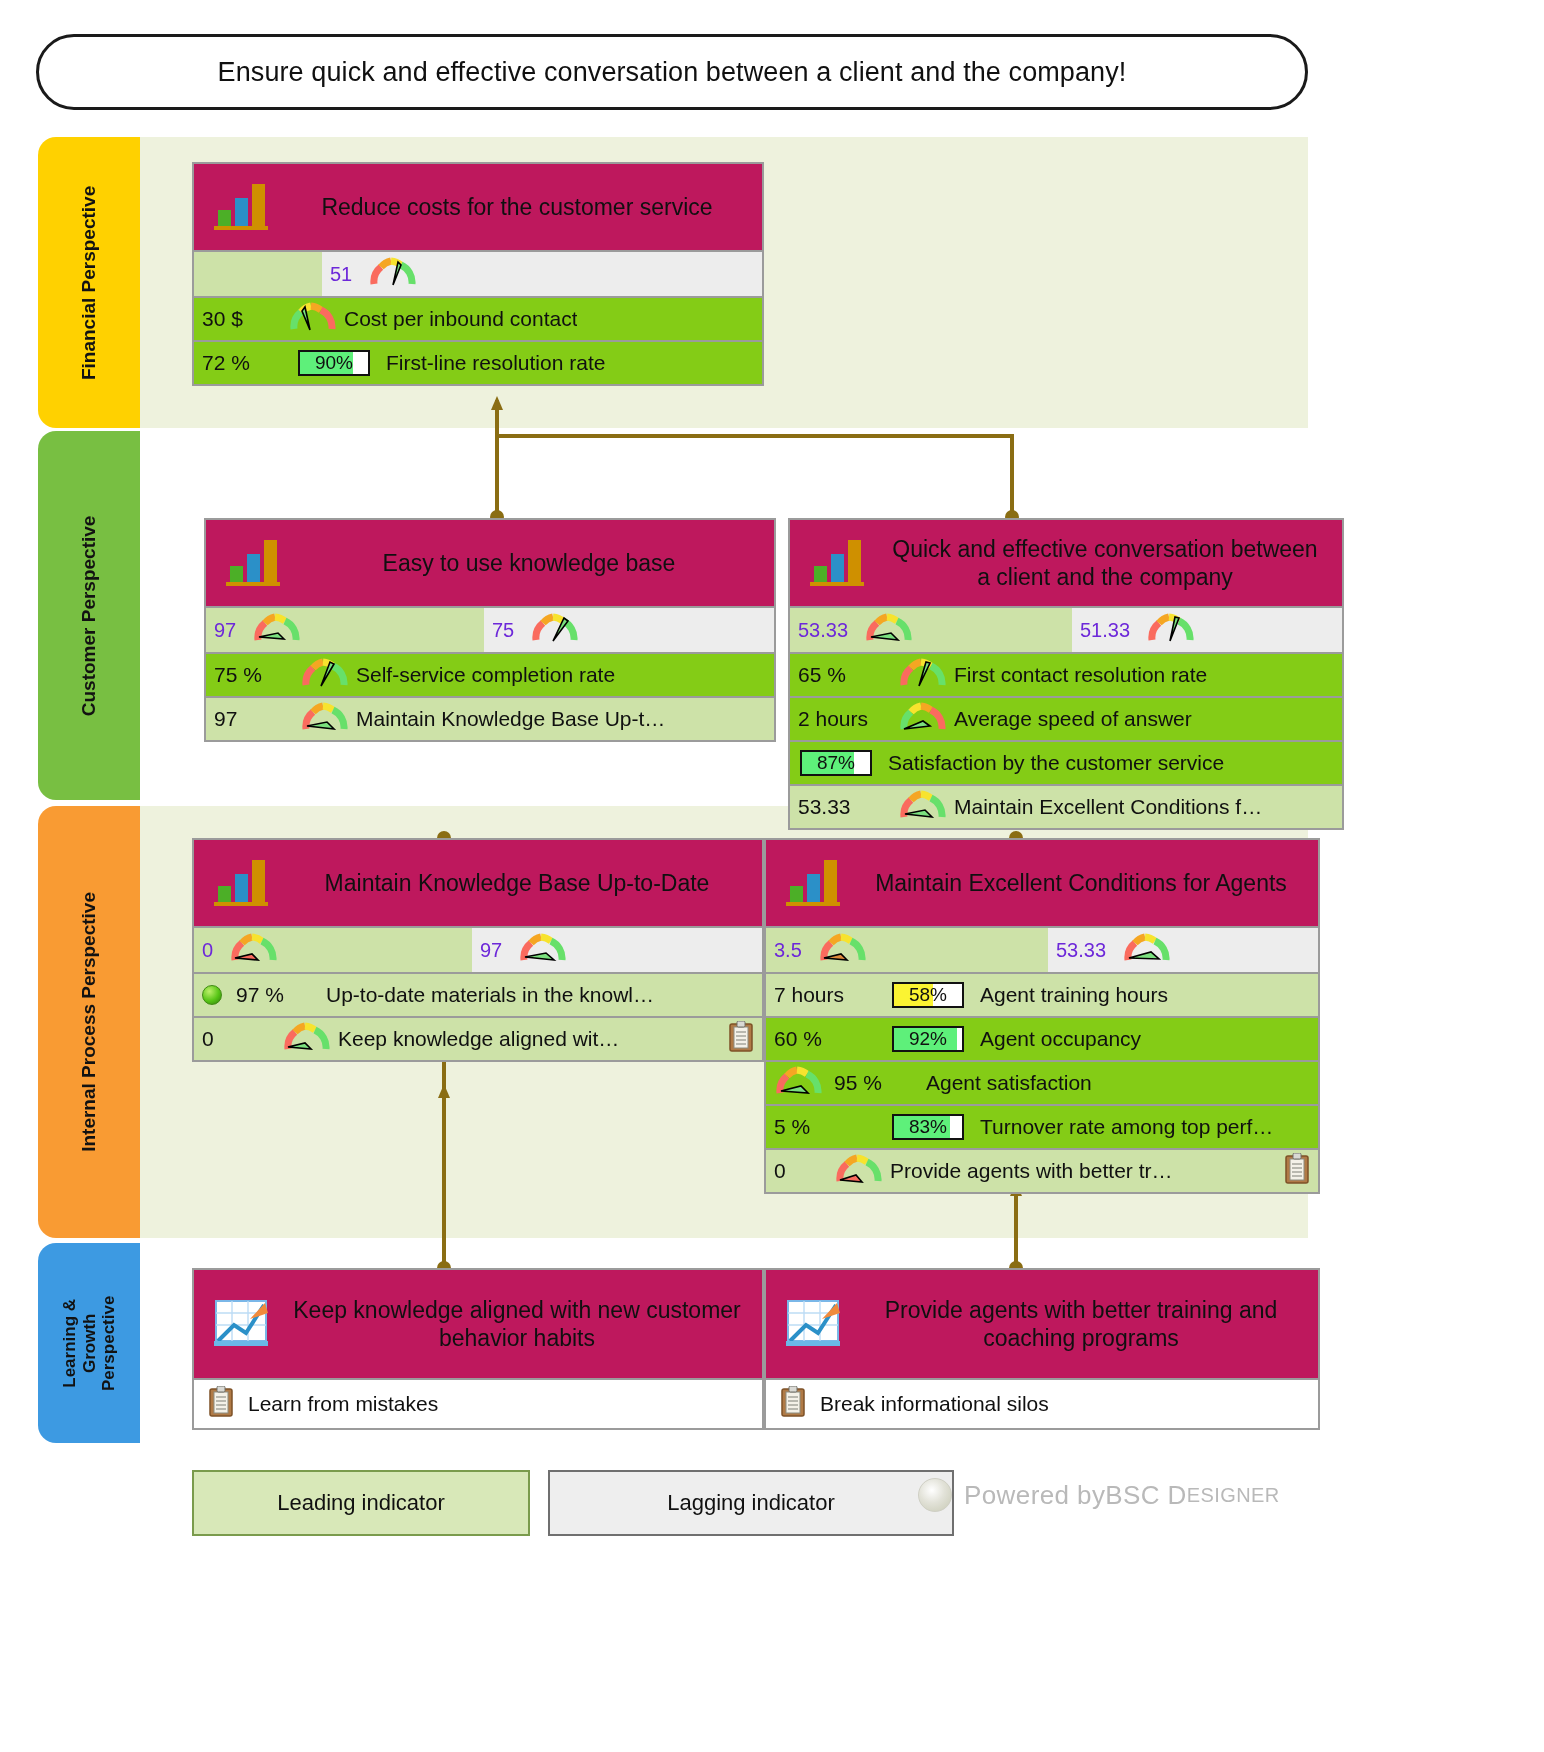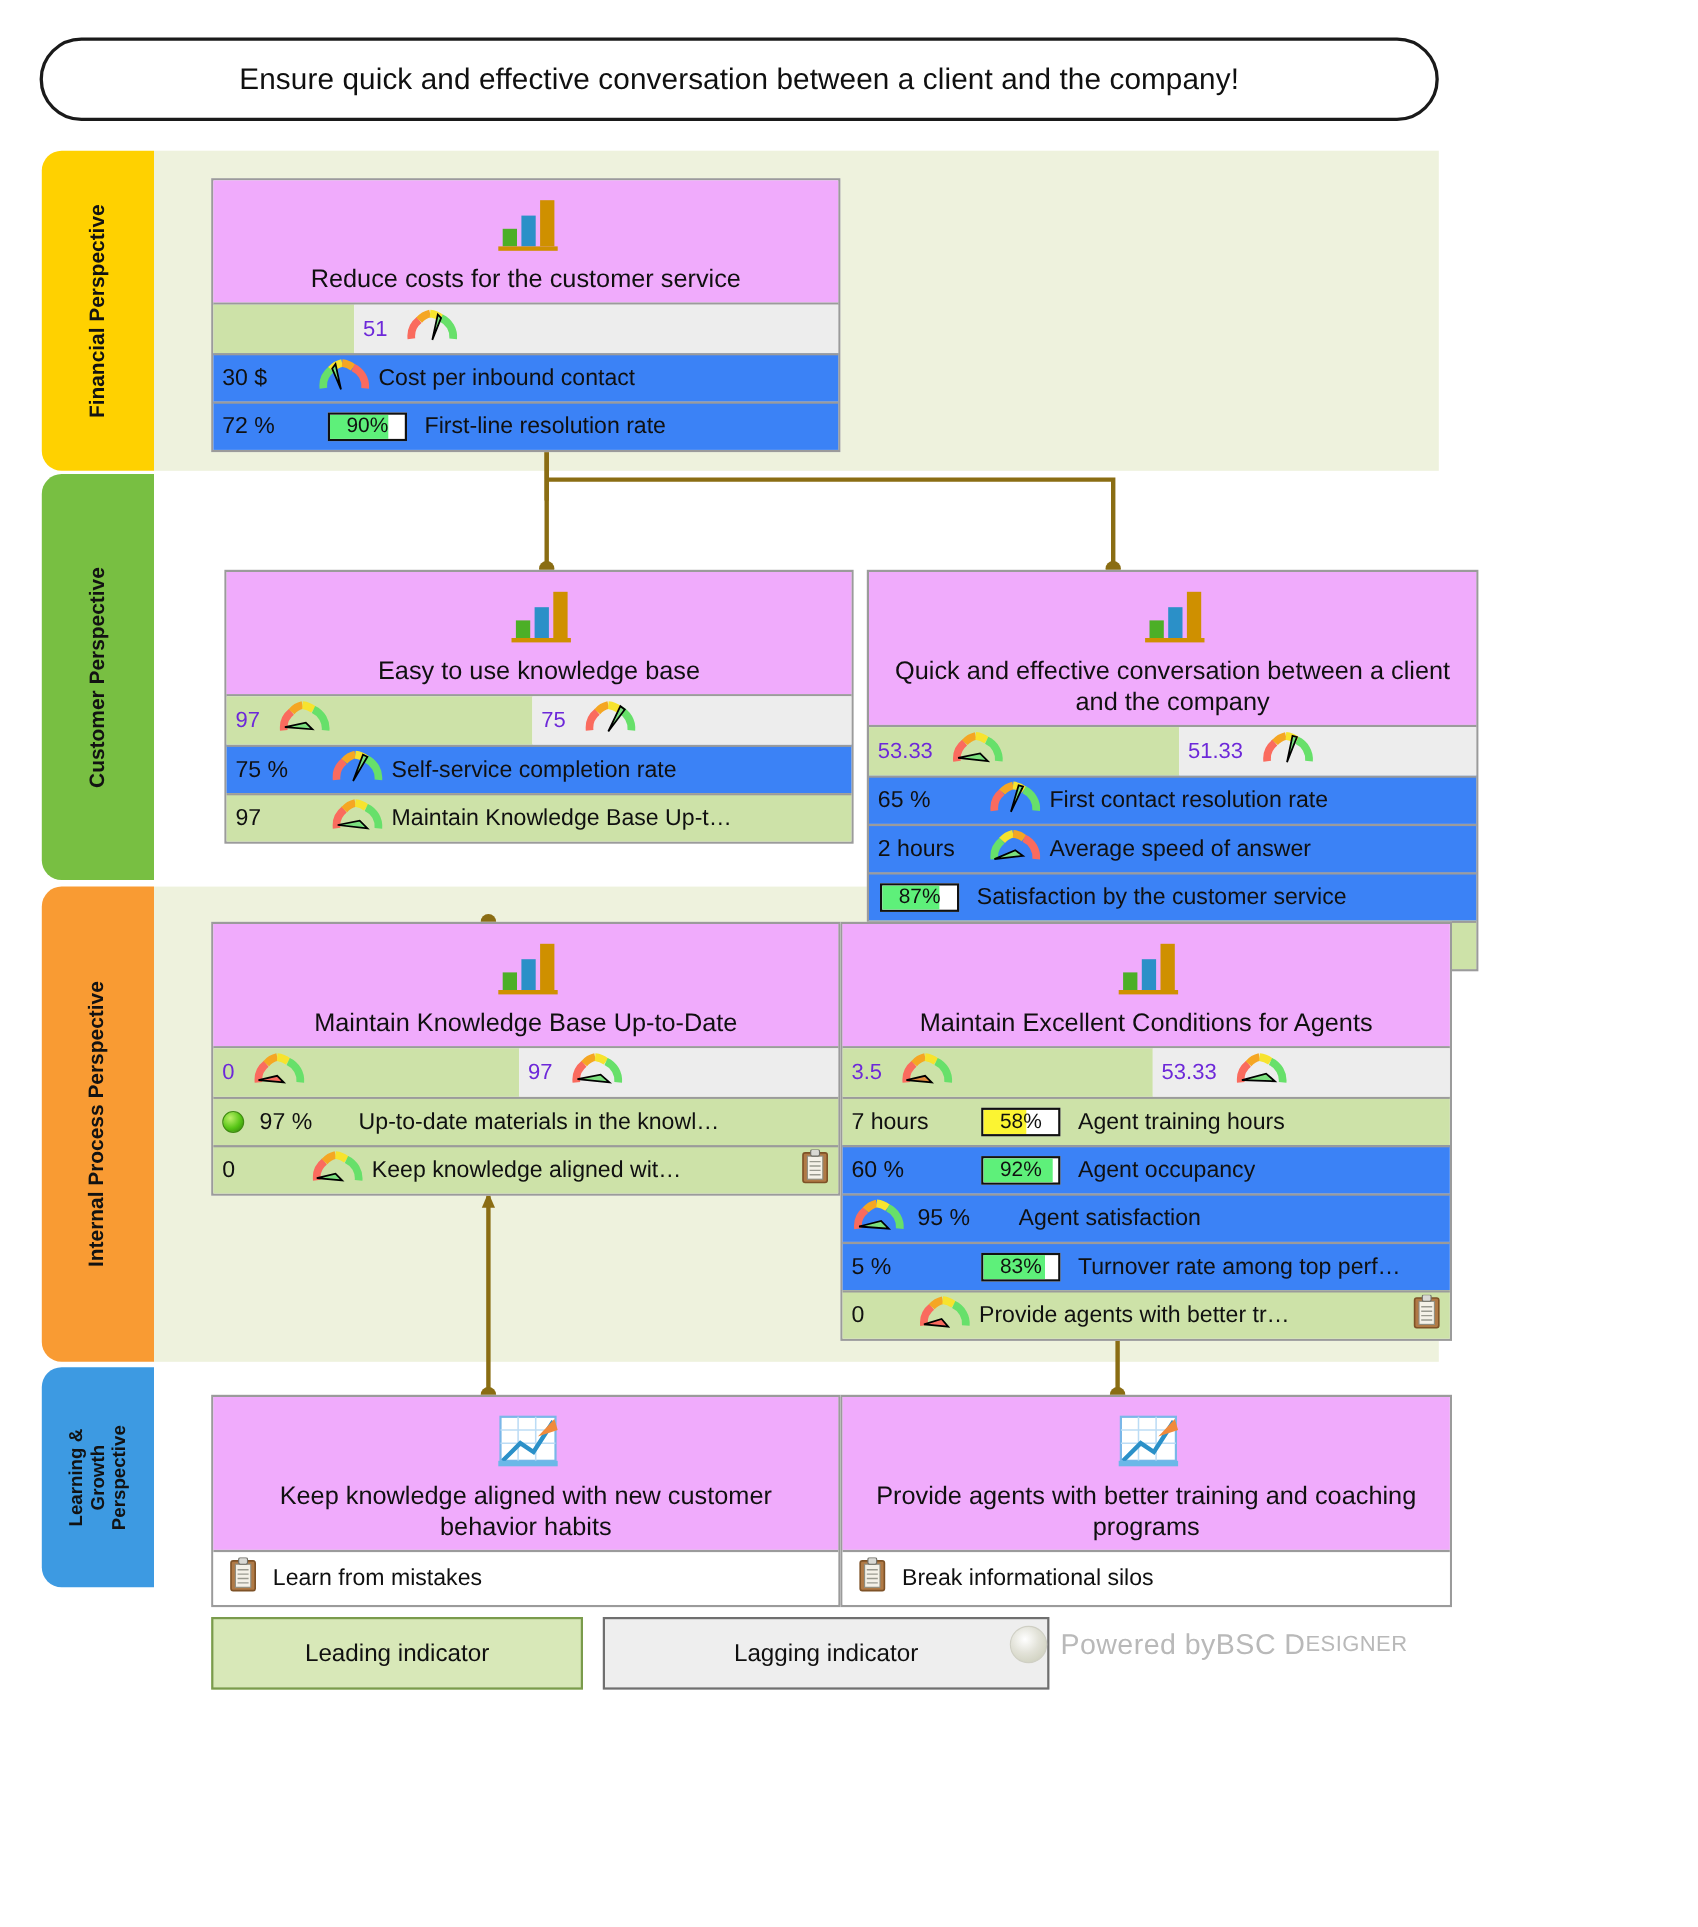--- a/index.html
+++ b/index.html
@@ -68,24 +68,23 @@
   .ptab-lrn .ptab-inner { font-size: 17px; }
 
   
   .card {
     position: absolute;
     background: #ffffff;
     border: 2px solid #9b9b9b;
   }
   .card-head {
     display: flex; align-items: center;
-    background: #f0abfc;
+    background: #be185d;
     padding: 8px 6px;
     min-height: 86px;
-    flex-direction: column;
   }
   .card-head .bar-icon { flex: 0 0 auto; margin: 0 6px 0 10px; }
   .card-title {
     flex: 1 1 auto;
     text-align: center;
     font-size: 23px;
     color: #101010;
     line-height: 1.22;
     padding: 0 10px;
   }
@@ -106,21 +105,21 @@
   .ind-row {
     display: flex; align-items: center;
     border-top: 2px solid #9b9b9b;
     padding: 4px 8px;
     height: 44px;
     font-size: 21px; color: #101010;
     overflow: hidden;
     white-space: nowrap;
   }
   .ind-row.leading { background: #cde2a8; }
-  .ind-row.lagging { background: #3b82f6; }
+  .ind-row.lagging { background: #84cc16; }
   .ind-val { min-width: 0; margin-right: 10px; }
   .ind-name { margin-left: 8px; overflow: hidden; text-overflow: ellipsis; }
   .ind-row .spacer { flex: 1 1 auto; }
 
   
   .pct-badge {
     display: inline-block;
     position: relative;
     width: 72px; height: 26px;
     border: 2px solid #111;

